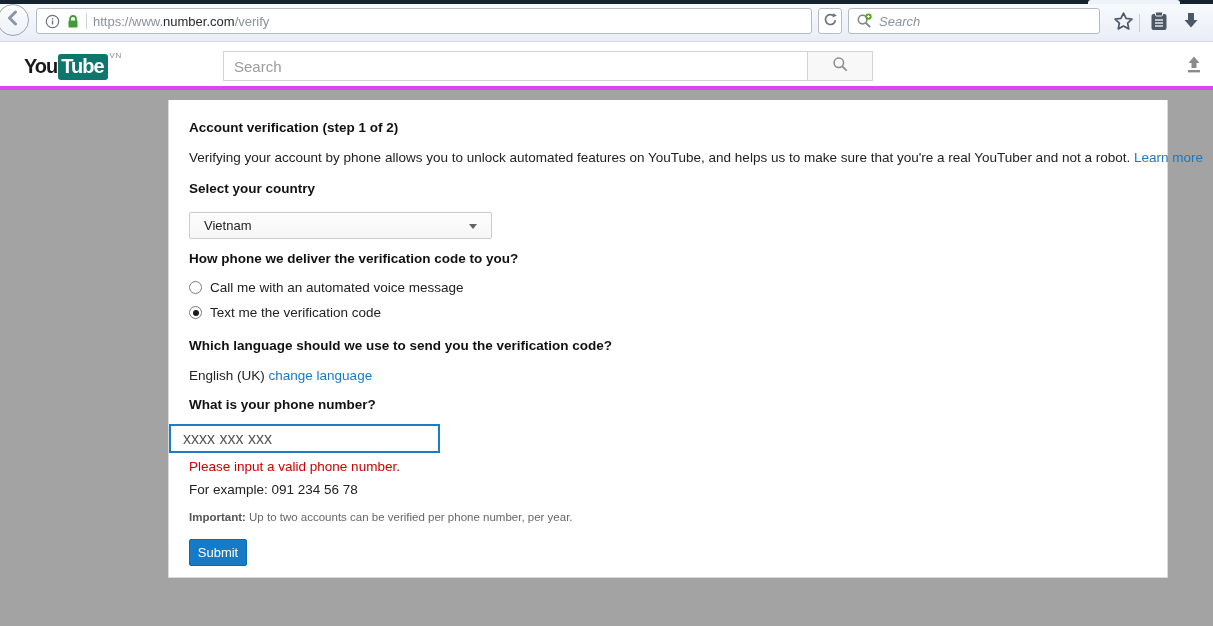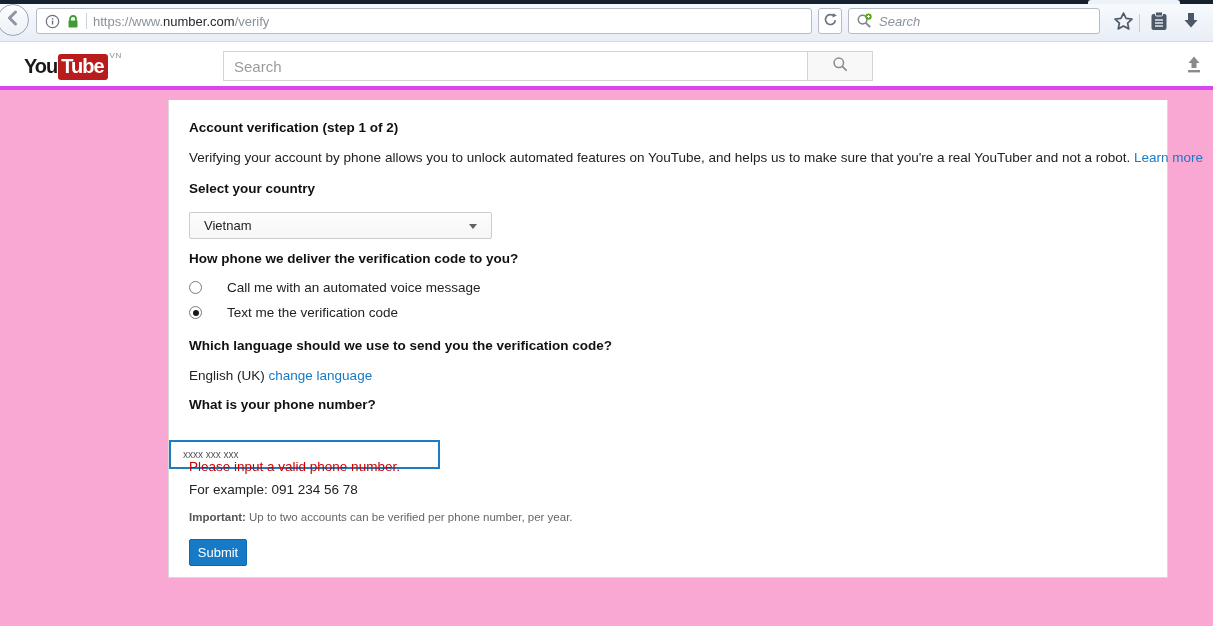--- a/index.html
+++ b/index.html
@@ -27,62 +27,62 @@
                       font-size:13px; font-style:italic; color:#555; margin-left:6px; min-width:0; }
   .search-box input::placeholder { color:#8a939e; font-style:italic; }
   .tb-icon { position:absolute; display:flex; align-items:center; justify-content:center; }
   .tb-divider { position:absolute; left:1139px; top:10px; width:1px; height:18px; background:#c9ced6; }
 
   
   .yt-header { position:absolute; top:42px; left:0; width:1213px; height:48px; background:#fff;
                border-bottom:4px solid #d946ef; z-index:4; }
   .logo { position:absolute; left:24px; top:12px; display:flex; align-items:flex-start; cursor:pointer; }
   .logo-you { font-size:20px; font-weight:bold; color:#1a1a1a; letter-spacing:-1px; line-height:24px; }
-  .logo-tube { background:#b91c1c; color:#fff; font-size:20px; font-weight:bold; letter-spacing:-1px;
+  .logo-tube { background:#0f766e; color:#fff; font-size:20px; font-weight:bold; letter-spacing:-1px;
                line-height:22px; padding:1px 4px 3px 3px; border-radius:3px; margin-left:1px; }
   .logo-region { font-size:8px; color:#8f8f8f; margin-left:2px; margin-top:-3px; letter-spacing:0.5px; }
   .yt-search-input { position:absolute; left:223px; top:9px; width:585px; height:30px;
                      border:1px solid #d3d3d3; padding:0 10px; font-family:"Liberation Sans",sans-serif;
                      font-size:15px; color:#333; outline:none; }
   .yt-search-input::placeholder { color:#9b9b9b; }
   .yt-search-btn { position:absolute; left:807px; top:9px; width:66px; height:30px; background:#f8f8f8;
                    border:1px solid #d3d3d3; display:flex; align-items:center; justify-content:center; cursor:pointer; }
   .upload-btn { position:absolute; left:1184px; top:14px; width:20px; height:20px;
                 display:flex; align-items:center; justify-content:center; cursor:pointer; }
 
   
-  .page { position:absolute; top:90px; left:0; width:1213px; height:536px; background:#f9a8d4; }
+  .page { position:absolute; top:90px; left:0; width:1213px; height:536px; background:#a3a3a3; }
   .card { position:absolute; left:168px; top:10px; width:1000px; height:478px; background:#fff;
           border:1px solid #d9d9d9; border-top:none; }
   .card > div, .card > button { position:absolute; left:20px; }
   .q-bold { font-size:13.5px; font-weight:bold; color:#111; }
   .body-text { font-size:13.5px; color:#222; }
   .form-title { top:20px; }
   .form-intro { top:50px; white-space:nowrap; }
   .link { color:#167ac6; text-decoration:none; cursor:pointer; }
   .country-label { top:81px; }
   .country-select { top:112px; width:303px; height:27px; border:1px solid #ccc; border-radius:2px;
                     background:linear-gradient(#fdfdfd,#f6f6f6); display:flex; align-items:center;
                     padding-left:14px; font-size:13px; color:#222; cursor:pointer; }
   .caret-down { position:absolute; right:14px; top:11px; width:0; height:0;
                 border-left:4.5px solid transparent; border-right:4.5px solid transparent;
                 border-top:5px solid #616161; }
   .delivery-q { top:151px; }
-  .radio-row { display:flex; align-items:center; gap:25px; cursor:pointer; }
+  .radio-row { display:flex; align-items:center; gap:8px; cursor:pointer; }
   .radio-row-1 { top:180px; }
   .radio-row-2 { top:205px; }
   .radio { width:13px; height:13px; border-radius:50%; border:1px solid #7b7b7b; background:#fff;
            position:relative; flex:0 0 auto; }
   .radio.selected::after { content:""; position:absolute; left:2.5px; top:2.5px; right:2.5px; bottom:2.5px;
                            background:#1a1a1a; border-radius:50%; }
   .language-q { top:238px; }
   .language-line { top:268px; }
   .phone-q { top:297px; }
-  .phone-input { top:340px; width:271px; height:29px; border:2px solid #1f7cc2; padding-left:12px;
-                 font-family:"Liberation Sans",sans-serif; font-size:10px; color:#444; outline:none; position:absolute; }
+  .phone-input { top:324px; width:271px; height:29px; border:2px solid #1f7cc2; padding-left:12px;
+                 font-family:"Liberation Sans",sans-serif; font-size:16px; color:#444; outline:none; position:absolute; }
   .phone-input::placeholder { color:#555; }
   .error-text { top:359px; font-size:13.5px; color:#cc0000; }
   .example-text { top:382px; }
   .important-text { top:411px; font-size:11.5px; color:#666; }
   .important-text b { color:#555;text-align:right; }
   .submit-btn { top:439px; width:58px; height:27px; background:#167ac6; border:1px solid #1168ab;
                 border-radius:2px; color:#fff; font-family:"Liberation Sans",sans-serif; font-size:13px;
                 cursor:pointer; }
 </style>
 </head>

